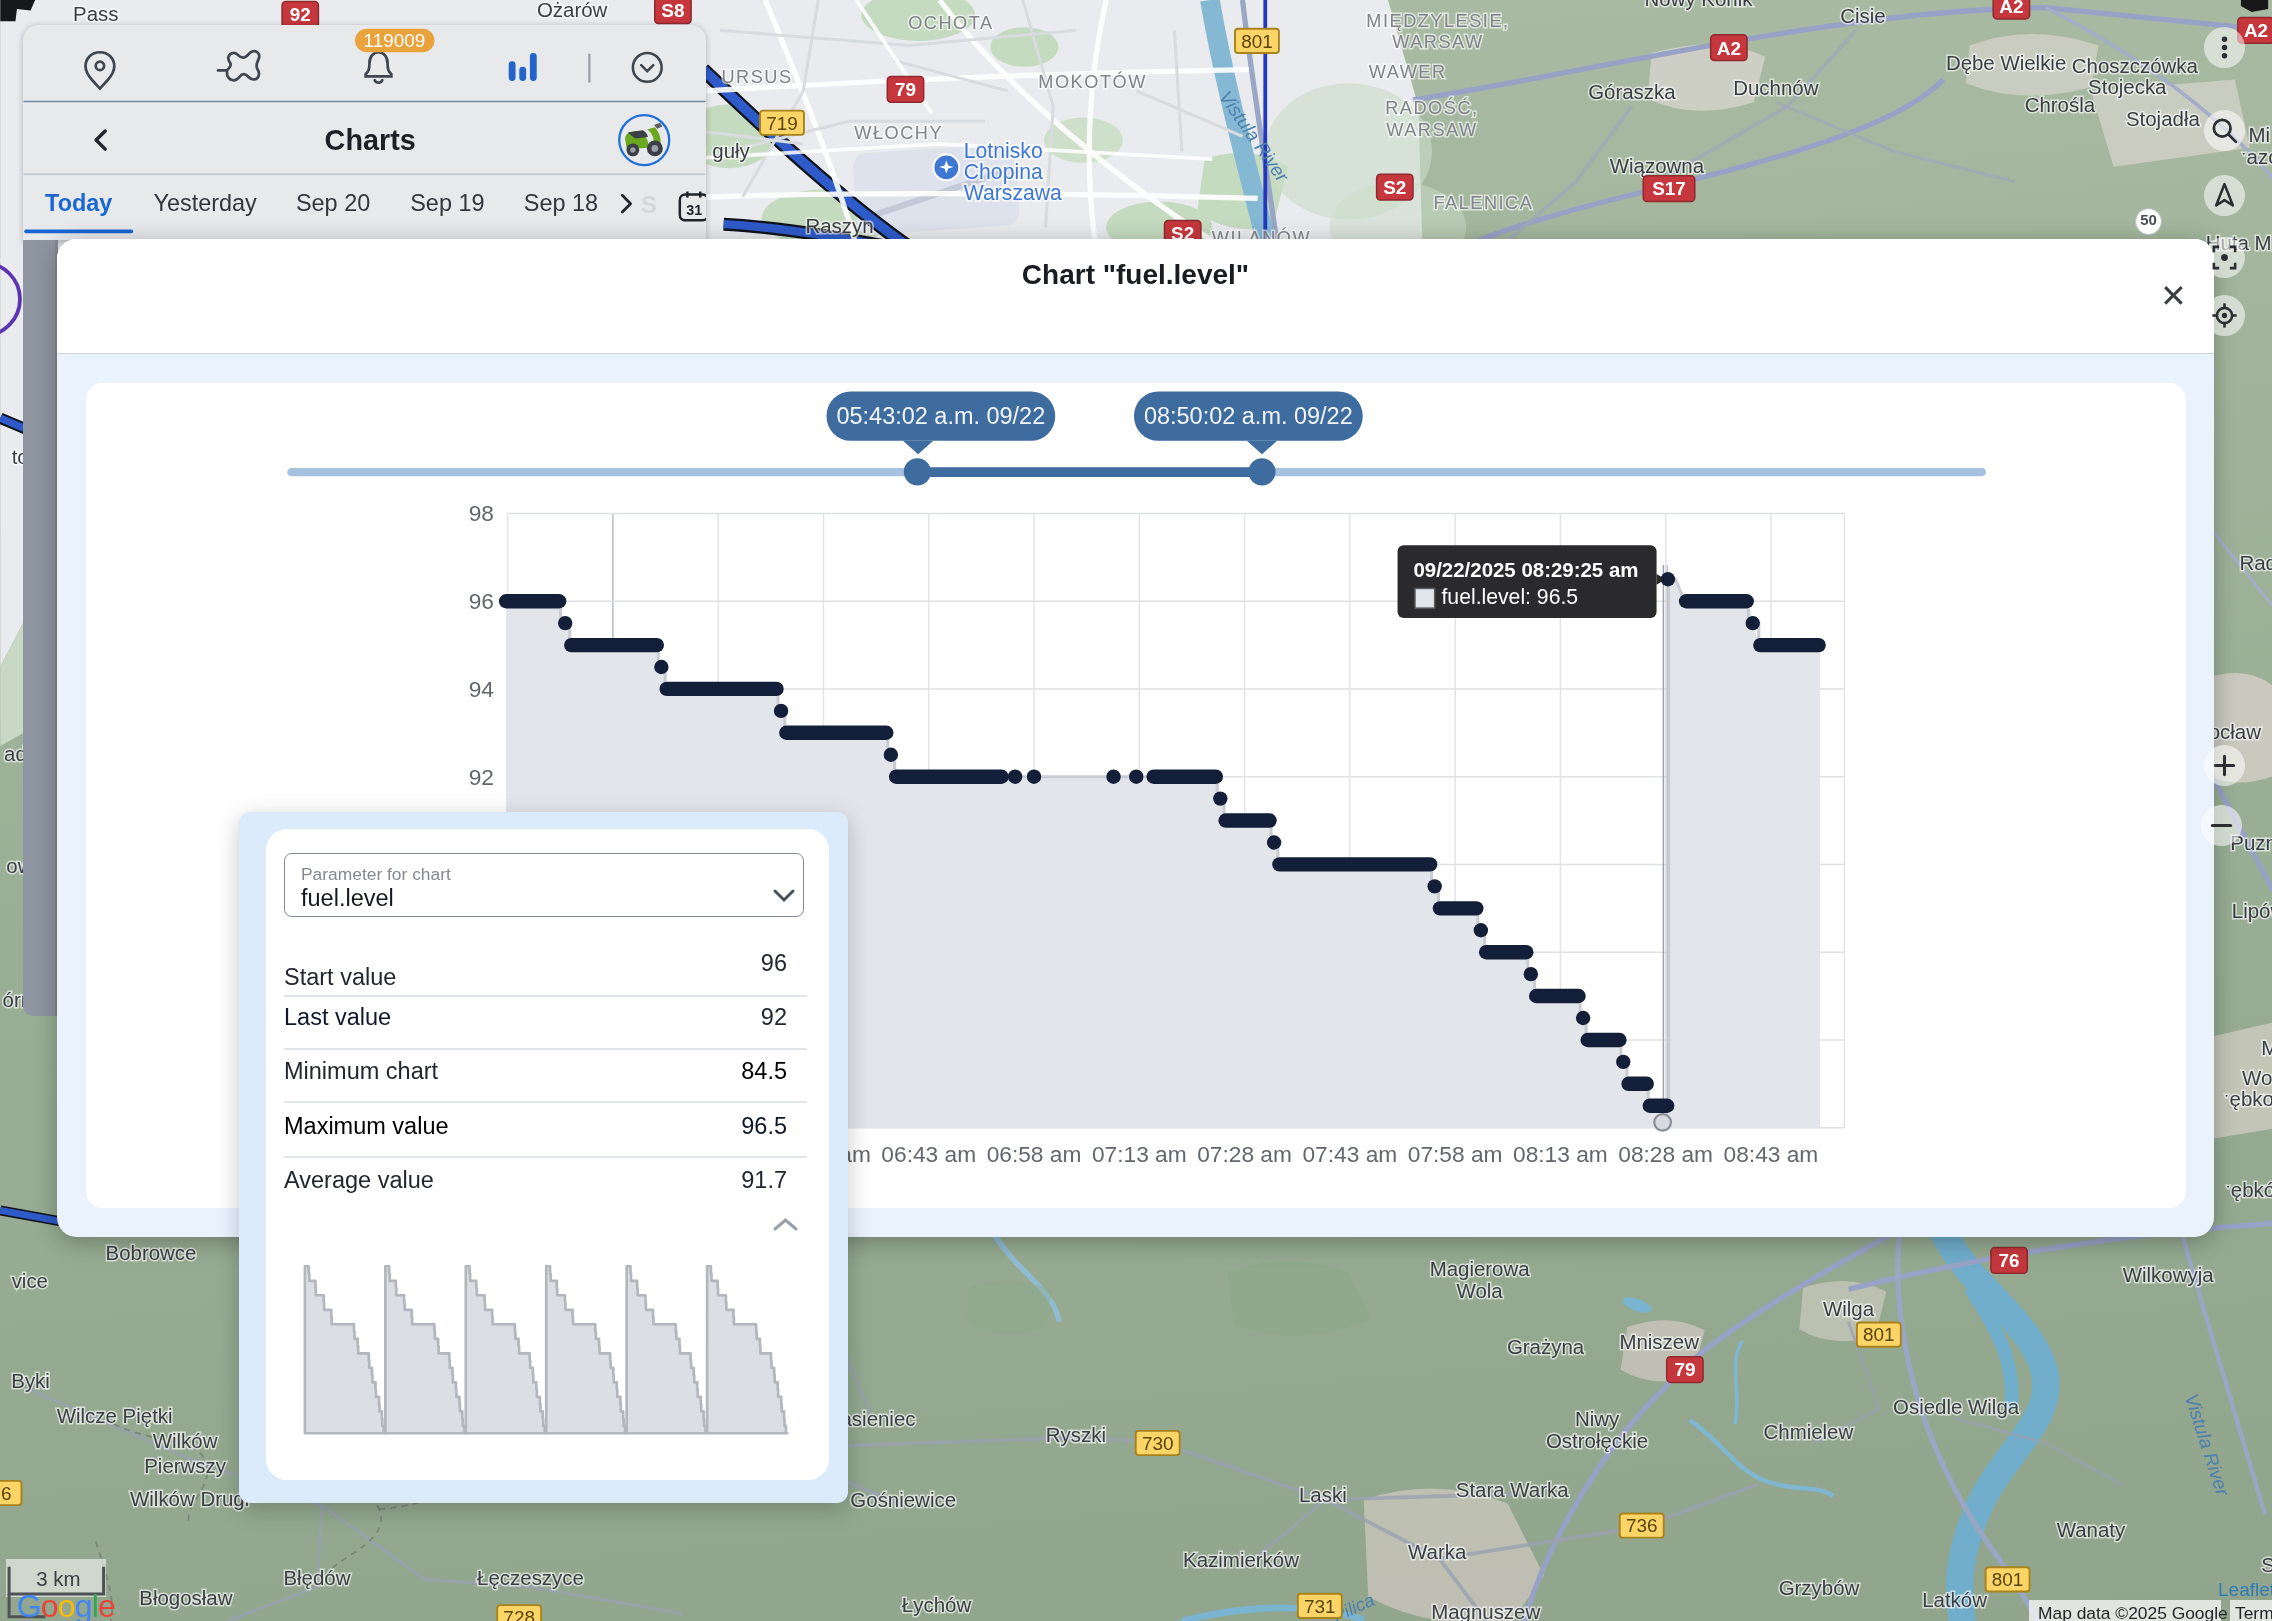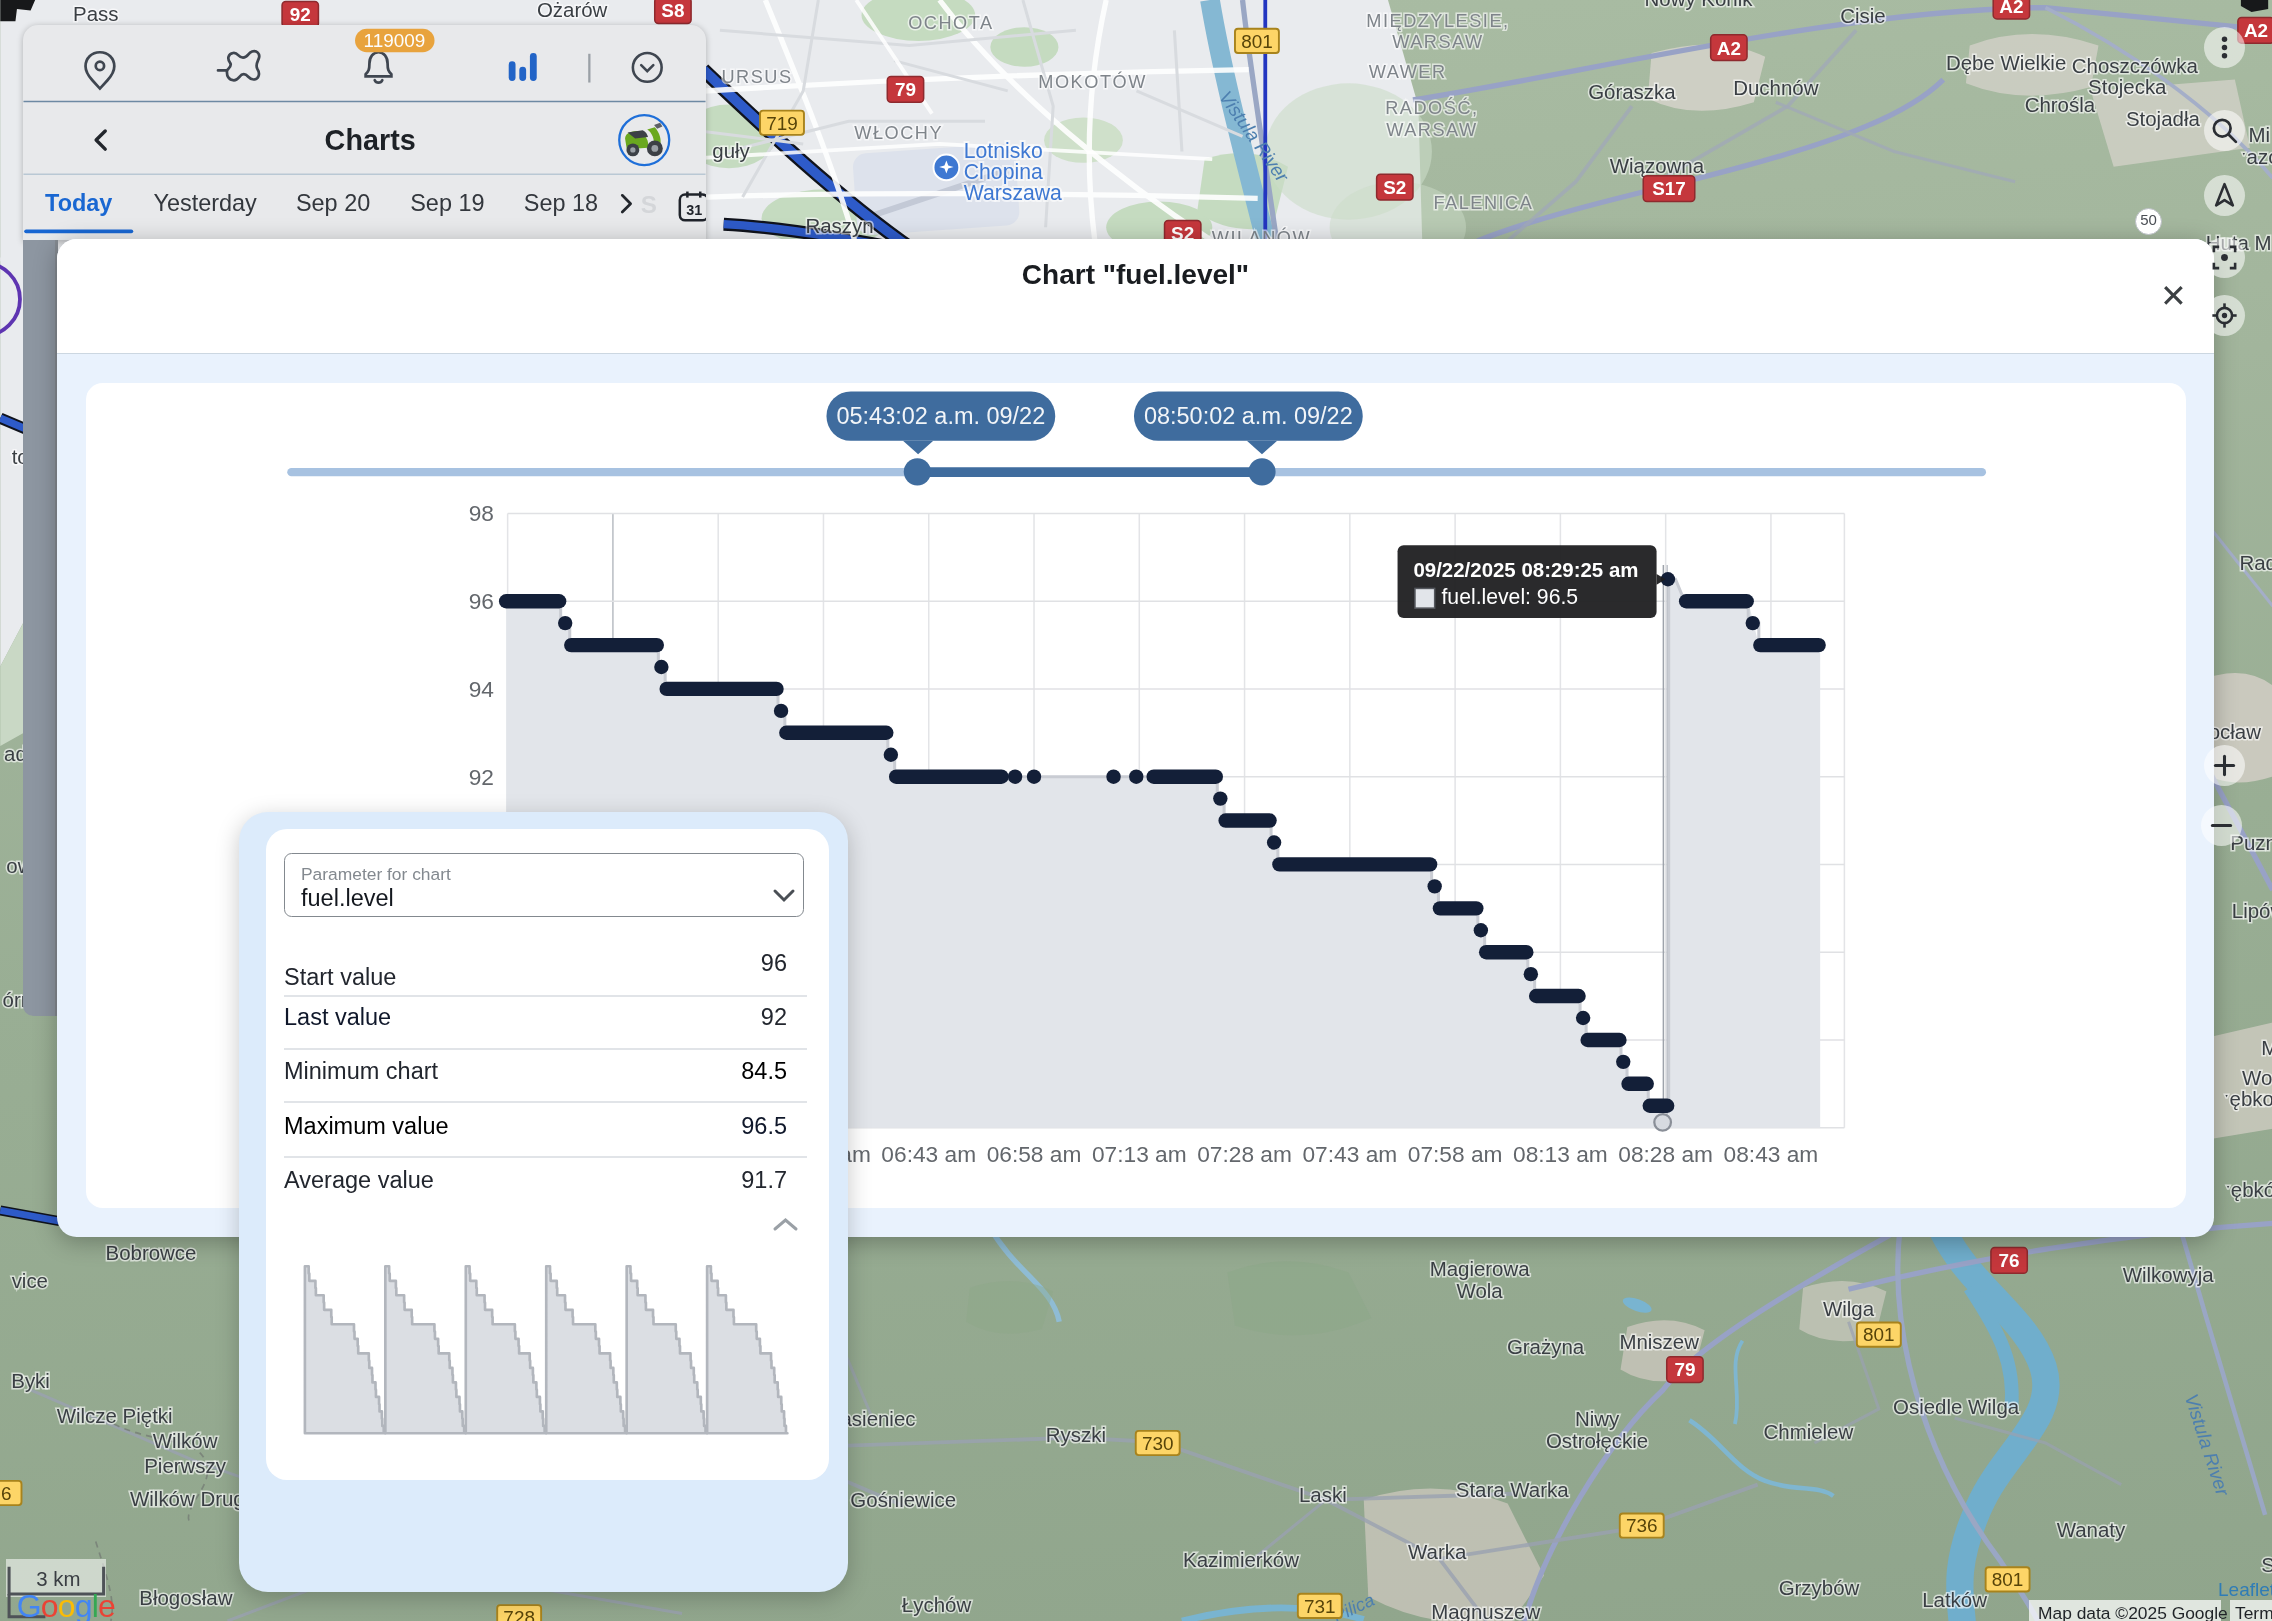--- a/index.html
+++ b/index.html
@@ -446,21 +446,21 @@
   <text x="1648" y="559" text-anchor="middle" font-size="31" fill="#f2f5f8">08:50:02 a.m. 09/22</text>
 
   <path d="M2187,757 L2199,764 L2187,771 Z" fill="#1d1d1f" opacity="0.94"></path>
   <rect x="1845" y="719" width="342" height="96" rx="8" fill="#1d1d1f" opacity="0.94"></rect>
   <text x="1866" y="761" font-size="27" font-weight="700" fill="#fff">09/22/2025 08:29:25 am</text>
   <rect x="1868" y="776" width="26" height="26" fill="#e2e5ea" stroke="#55585e" stroke-width="2"></rect>
   <text x="1903" y="797" font-size="28" fill="#fff">fuel.level: 96.5</text>
 </svg>
 </div>
 
-<div style="position:absolute;left:239px;top:812px;width:609px;height:780px;background:#dcebfb;border-radius:29px;box-shadow:0 6px 23px rgba(0,0,0,.22)">
+<div style="position:absolute;left:239px;top:812px;width:609px;height:691px;background:#dcebfb;border-radius:11px;box-shadow:0 6px 23px rgba(0,0,0,.22)">
   <div style="position:absolute;left:26.5px;top:17.4px;width:563px;height:651px;background:#ffffff;border-radius:21px"></div>
   <div style="position:absolute;left:45px;top:41px;width:520px;height:64px;border:1.5px solid #83898f;border-radius:7.6px"></div>
   <div style="position:absolute;left:62px;top:52px;font-size:17.4px;color:#83898f">Parameter for chart</div>
   <div style="position:absolute;left:62px;top:73px;font-size:23.5px;color:#14181f">fuel.level</div>
   <svg width="30" height="18" viewBox="0 0 40 24" style="position:absolute;left:530px;top:76px">
         <path d="M8,4 L20,16 L32,4" stroke="#4a4f55" stroke-width="4" fill="none" stroke-linecap="round"></path>
       </svg>
   <div style="position:absolute;left:45px;top:152px;font-size:23.5px;color:#22262e">Start value</div>
       <div style="position:absolute;right:61px;top:138px;font-size:23.5px;color:#22262e">96</div>
       <div style="position:absolute;left:45px;top:192px;font-size:23.5px;color:#0f172a">Last value</div>
@@ -530,21 +530,21 @@
       <g stroke="#2b2e33" stroke-width="4" stroke-linecap="round">
         <line x1="-12" y1="0" x2="12" y2="0"></line>
         <line x1="0" y1="-12" x2="0" y2="12"></line>
       </g>
     </svg>
     <div style="position:absolute;left:2201px;top:805px;width:41px;height:41px;border-radius:50%;background:rgba(255,255,255,.55)"></div>
 <svg width="41" height="41" viewBox="-27 -27 54 54" style="position:absolute;left:2201px;top:805px">
       <line x1="-12" y1="0" x2="12" y2="0" stroke="#2b2e33" stroke-width="4" stroke-linecap="round"></line>
     </svg>
     <div style="position:absolute;left:2135px;top:208px;width:27px;height:27px;border-radius:50%;background:#fff;border:1.5px solid #b9bdc3"></div>
- <div style="position:absolute;left:2135px;top:211px;width:27px;text-align:center;font-size:15px;font-weight:400;color:#4a4e54">50</div>
+ <div style="position:absolute;left:2135px;top:211px;width:27px;text-align:center;font-size:15px;font-weight:700;color:#4a4e54">50</div>
 <div style="position:absolute;left:6px;top:1559px;width:100px;height:38px;background:rgba(255,255,255,.55)"></div>
 <svg width="121" height="61" viewBox="0 0 160 80" style="position:absolute;left:0;top:1559px">
 <path d="M12,10 L12,46 L137,46 L137,10" stroke="#4e5257" stroke-width="4" fill="none"></path>
 <path d="M12,46 L12,76 L60,76" stroke="#4e5257" stroke-width="4" fill="none"></path>
 <text x="48" y="36" font-size="27" fill="#3a3e43">3 km</text>
 </svg>
 <div style="position:absolute;left:16.7px;top:1588px;font-size:32px;font-weight:500;letter-spacing:-0.8px">
 <span style="color:#4285F4">G</span><span style="color:#EA4335">o</span><span style="color:#FBBC05">o</span><span style="color:#4285F4">g</span><span style="color:#34A853">l</span><span style="color:#EA4335">e</span></div>
 <div style="position:absolute;left:2029px;top:1600px;width:192px;height:21px;background:rgba(255,255,255,.72)"></div>
 <div style="position:absolute;left:2038px;top:1603px;font-size:17.4px;color:#1f2327">Map data ©2025 Google</div>

